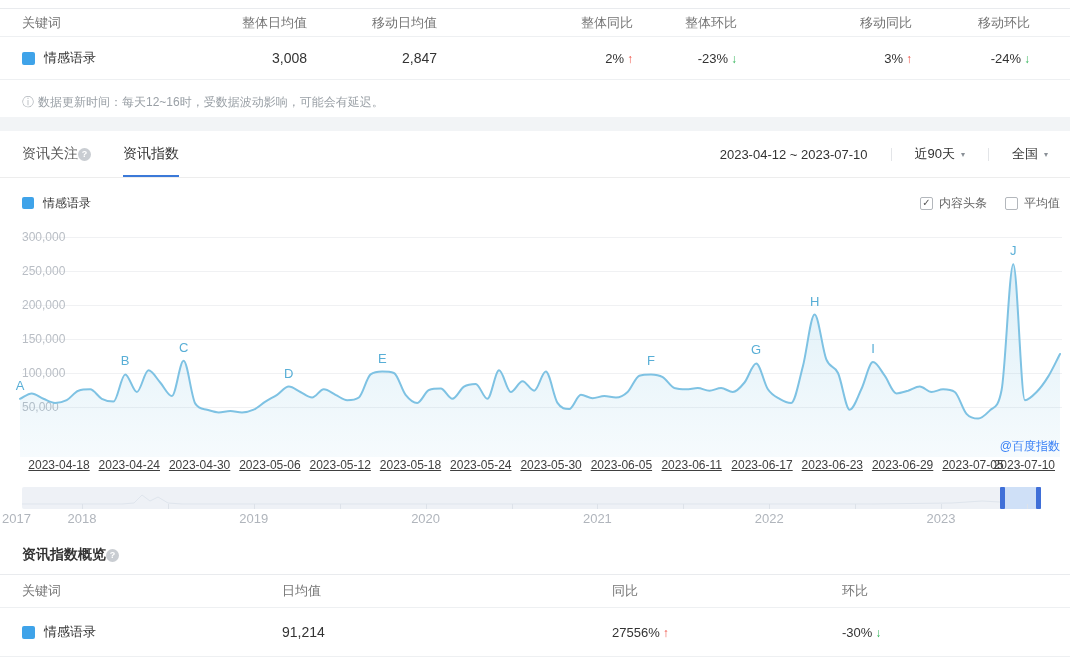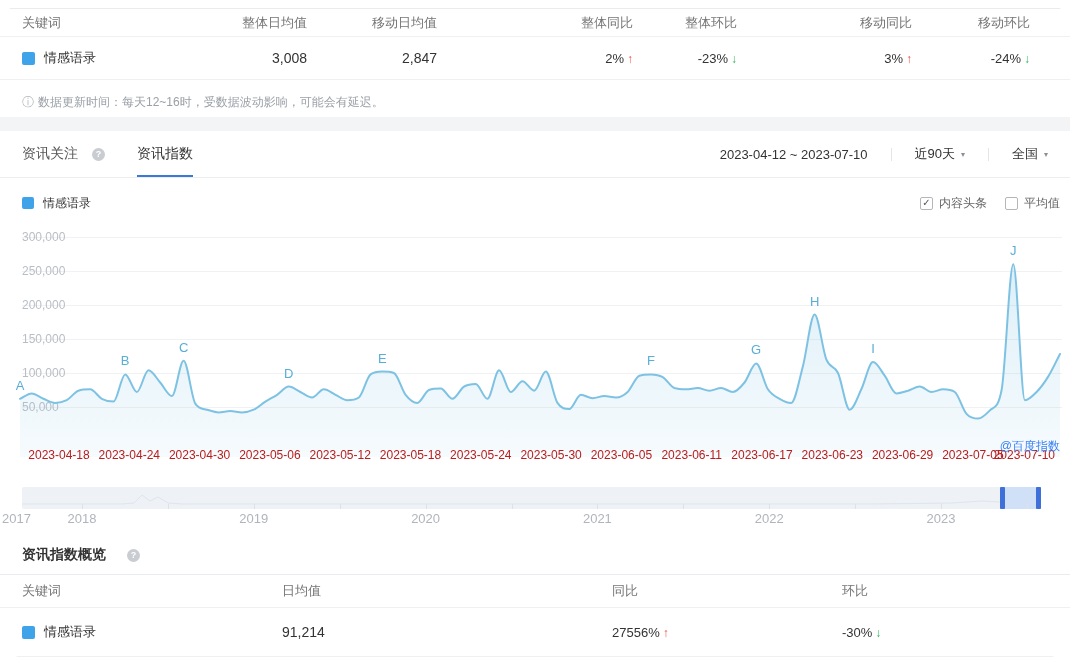--- a/index.html
+++ b/index.html
@@ -1,17 +1,17 @@
 <!DOCTYPE html>
 <html style="--c-series: #3fa3e9; --c-up: #ee4f43; --c-down: #35b55c; --c-handle: #3f6fd8; --c-tab: #3b79d8;"><head>
 <meta charset="utf-8">
 <style>
   html,body{margin:0;padding:0;background:#fff;}
   #app{position:relative;width:1070px;height:660px;background:#fff;overflow:hidden;
-       font-family:"Liberation Sans","DejaVu Sans",sans-serif;color:#333;border-radius:31px;}
+       font-family:"Liberation Sans","DejaVu Sans",sans-serif;color:#333;}
   
   .grid-row{display:grid;align-items:center;padding:0 22px;}
   .t1{grid-template-columns:200px 85px 130px 196px 104px 175px 136px;}
   .t2{grid-template-columns:260px 330px 230px 206px;}
   .table1{position:absolute;top:8px;left:0;right:0;border-top:1px solid #e9ebee;}
   .table1 .hdr{height:27px;border-bottom:1px solid #eef0f2;}
   .table1 .row{height:42px;border-bottom:1px solid #eef0f2;}
   .table2{position:absolute;top:574px;left:0;right:0;border-top:1px solid #e9ebee;}
   .table2 .hdr{height:32px;border-bottom:1px solid #eef0f2;}
   .table2 .row{height:48px;border-bottom:1px solid #eef0f2;}
@@ -26,21 +26,21 @@
   .delta .arrow{font-weight:700;font-size:12px;margin-left:3px;}
   .arrow.up{color:var(--c-up,#ee4f43);}
   .arrow.down{color:var(--c-down,#35b55c);}
   
   .note{position:absolute;top:94px;left:22px;font-size:12px;color:#9aa0a6;}
   .note .i{margin-right:4px;font-size:12px;color:#b3b8bd;}
   .sep{position:absolute;top:117px;left:0;right:0;height:14px;background:#f2f4f6;}
   
   .tabsrow{position:absolute;top:131px;left:0;right:0;height:47px;border-bottom:1px solid #ededed;
            display:flex;align-items:center;padding:0 22px;box-sizing:border-box;}
-  .tab{position:relative;height:100%;display:flex;align-items:center;gap:14px;font-size:14px;color:#555;
+  .tab{position:relative;height:100%;display:flex;align-items:center;gap:0;font-size:14px;color:#555;
        margin-right:32px;cursor:pointer;justify-content:space-between;}
   .tab.active{color:#333;}
   .tab.active::after{content:"";position:absolute;left:0;right:0;bottom:0;height:2px;
        background:var(--c-tab,#3b79d8);}
   .help{display:inline-flex;align-items:center;justify-content:center;width:13px;height:13px;
         border-radius:50%;background:#c9cdd2;color:#fff;font-size:9px;font-weight:700;}
   .ctrls{margin-left:auto;display:flex;align-items:center;gap:23px;font-size:13px;color:#333;}
   .vdiv{width:1px;height:13px;background:#e3e5e8;}
   .caret{font-size:8px;color:#8a9097;margin-left:6px;}
   .dd{display:flex;align-items:center;cursor:pointer;}
@@ -51,35 +51,35 @@
   .legend .sq{width:12px;height:12px;}
   .cbgroup{display:flex;align-items:center;gap:18px;}
   .cb{display:flex;align-items:center;gap:6px;font-size:12px;color:#666;cursor:pointer;}
   .cb-box{width:13px;height:13px;border:1px solid #b3b7bc;border-radius:2px;background:#fff;
           display:flex;align-items:center;justify-content:center;font-size:10px;color:#555;line-height:1;
           box-sizing:border-box;}
   
   .chart{position:absolute;top:225px;left:0;right:0;height:255px;}
   .gridline{position:absolute;left:22px;right:8px;height:1px;background:#f0f1f3;}
   .ylabel{position:absolute;left:22px;transform:translateY(-50%);font-size:12px;color:#b9bec5;}
-  .xlabel{position:absolute;top:223px;transform:translateX(-50%);font-size:12px;color:#b91c1c;white-space:nowrap;}
+  .xlabel{position:absolute;top:233px;transform:translateX(-50%);font-size:12px;color:#404040;white-space:nowrap;text-decoration:underline;}
   .xlabel.end{transform:translateX(-100%);}
   .anno{position:absolute;transform:translateX(-50%);font-size:13px;color:#58aed6;}
   .wmark{position:absolute;top:213px;right:10px;font-size:12px;color:#3b82f6;}
   .chart svg{position:absolute;top:0;left:0;}
   
   .band{position:absolute;top:487px;left:22px;width:1019px;height:22px;background:#eef1f6;border-radius:2px;cursor:pointer;}
   .band .tick{position:absolute;bottom:0;width:1px;height:5px;background:#dde2e9;}
   .sel{position:absolute;top:0;height:22px;background:#cfe0f7;}
   .handle{position:absolute;top:0;width:5px;height:22px;background:var(--c-handle,#3f6fd8);border-radius:1px;cursor:ew-resize;}
   .yearsrow{position:absolute;top:511px;left:0;right:0;height:16px;}
   .year{position:absolute;transform:translateX(-50%);font-size:13px;color:#b0b5bc;}
   .year.first{transform:none;}
   
-  .ovtitle{position:absolute;top:546px;left:22px;display:flex;align-items:center;gap:21px;
+  .ovtitle{position:absolute;top:546px;left:22px;display:flex;align-items:center;gap:0;
            font-size:14px;font-weight:600;color:#333;}
 </style>
 </head>
 <body>
 
 <div id="app">
 
   <div class="table1">
     <div class="grid-row t1 hdr">
       <span class="th">关键词</span>

